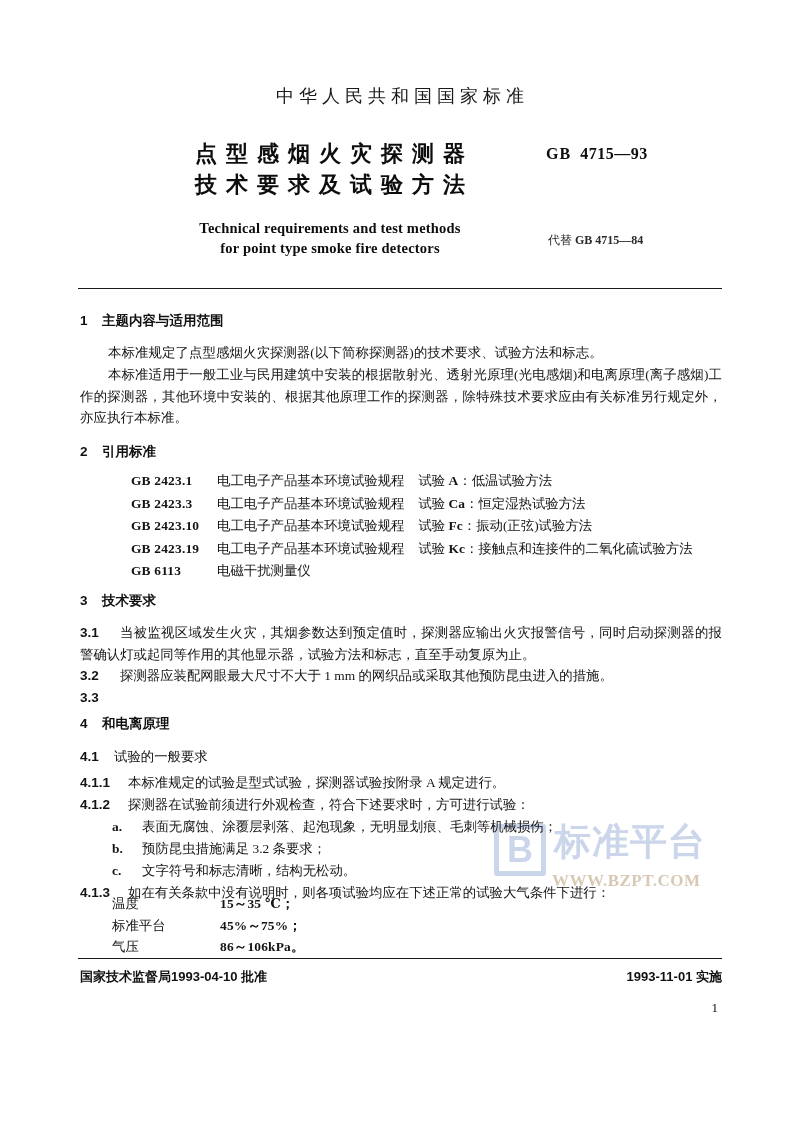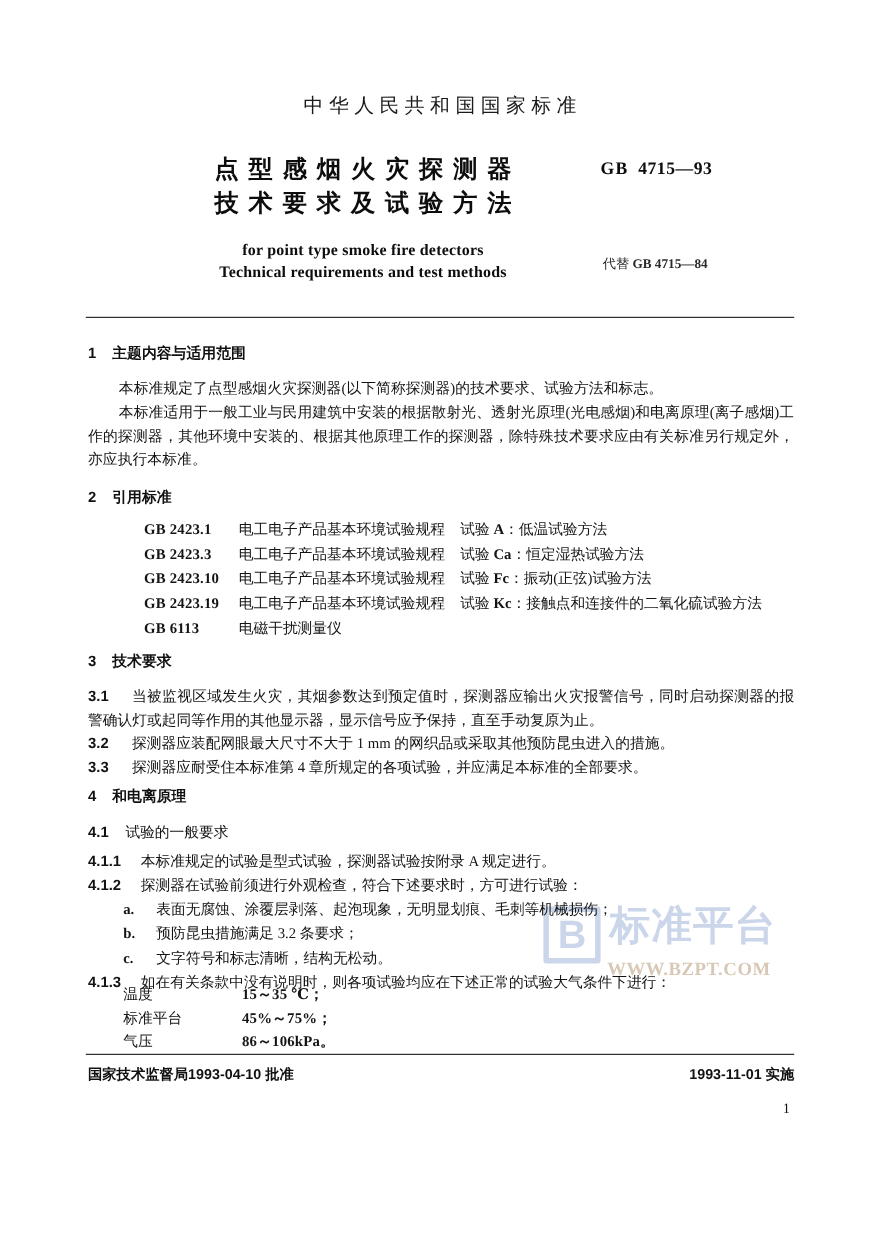--- a/index.html
+++ b/index.html
@@ -319,22 +319,22 @@
   <div class="content">
 
     <div class="national-line">中华人民共和国国家标准</div>
 
     <div class="title-wrap">
       <div class="title-line">点型感烟火灾探测器</div>
       <div class="title-line">技术要求及试验方法</div>
     </div>
 
     <div class="en-title">
+      <div>Technical requirements and test methods</div>
       <div>for point type smoke fire detectors</div>
-      <div>Technical requirements and test methods</div>
     </div>
 
     <div class="std-no">
       <span class="gb">GB</span><span class="num">4715—93</span>
     </div>
 
     <div class="std-replaces">
       <span>代替 </span><b>GB 4715—84</b>
     </div>
 
@@ -368,29 +368,29 @@
       <div class="ref-row">
         <span class="ref-code">GB 6113</span><span class="ref-name">电磁干扰测量仪</span>
       </div>
     </div>
 
     <div class="sec-head" style="left:80px; top:592px;">
       <span class="n">3</span><span>技术要求</span>
     </div>
 
     <div class="numbered" style="left:80px; top:622px; width:642px;">
-      <span class="lbl">3.1</span><span>当被监视区域发生火灾，其烟参数达到预定值时，探测器应输出火灾报警信号，同时启动探测器的报警确认灯或起同等作用的其他显示器，显示信号应予保持，直至手动复原为止。</span>
+      <span class="lbl">3.1</span><span>当被监视区域发生火灾，其烟参数达到预定值时，探测器应输出火灾报警信号，同时启动探测器的报警确认灯或起同等作用的其他显示器，试验方法和标志，直至手动复原为止。</span>
     </div>
 
     <div class="numbered" style="left:80px; top:665px; width:642px;">
       <span class="lbl">3.2</span><span>探测器应装配网眼最大尺寸不大于 1 mm 的网织品或采取其他预防昆虫进入的措施。</span>
     </div>
 
     <div class="numbered" style="left:80px; top:687px; width:642px;">
-      <span class="lbl">3.3</span><span>探测器应耐受住本标准第 4 章所规定的各项试验，并应满足本标准的全部要求。</span>
+      <span class="lbl">3.3</span>
     </div>
 
     <div class="sec-head" style="left:80px; top:715px;">
       <span class="n">4</span><span>和电离原理</span>
     </div>
 
     <div class="sec-head" style="left:80px; top:748px; font-weight:bold;">
       <span class="n" style="width:34px;">4.1</span><span style="font-weight:normal; font-family:'Liberation Serif',serif; font-size:13.4px;">试验的一般要求</span>
     </div>
 

